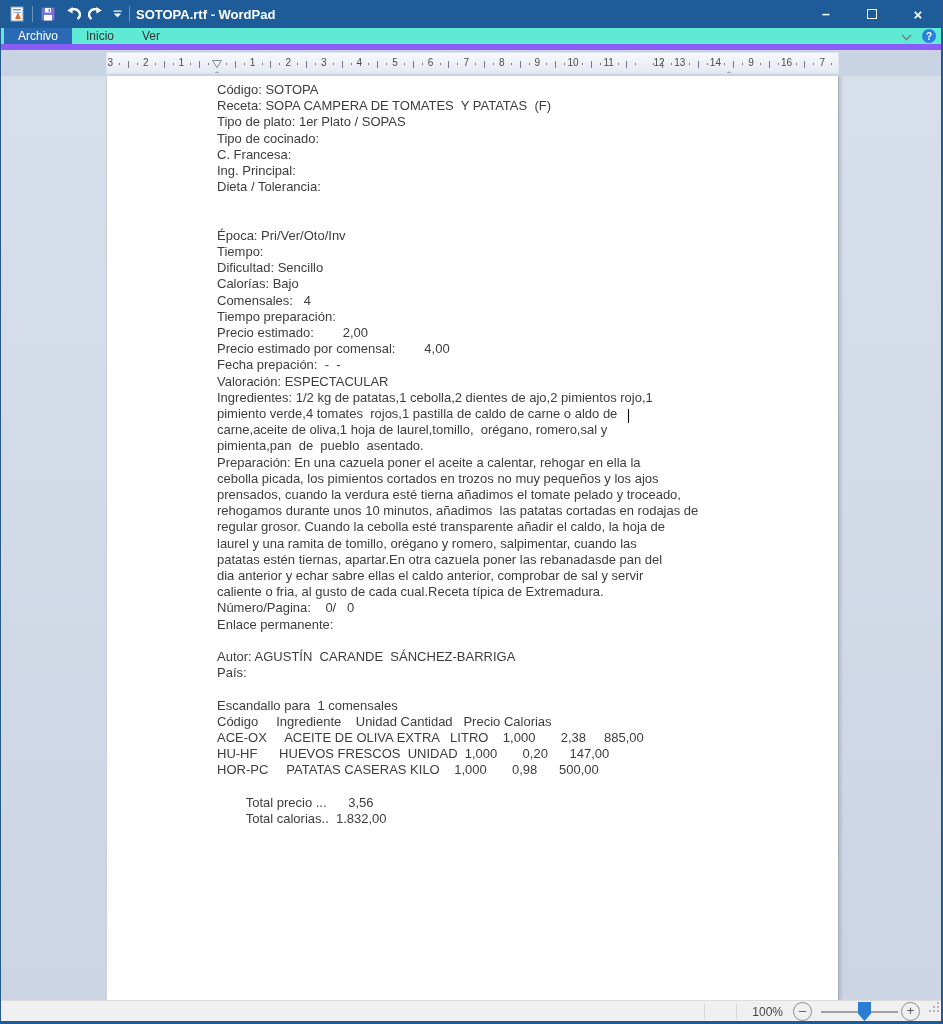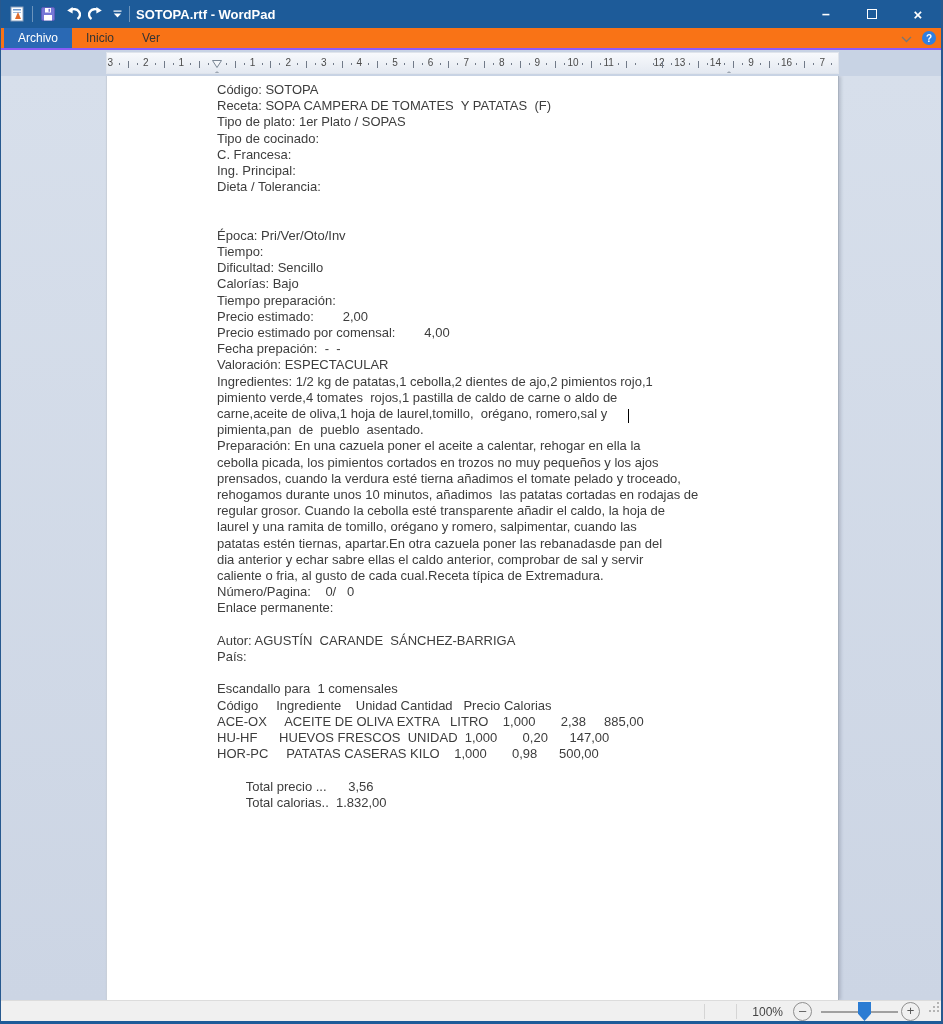--- a/index.html
+++ b/index.html
@@ -16,22 +16,22 @@
   .qat-sep { width:1px; height:16px; background:rgba(255,255,255,.35); }
   .qat-btn { display:flex; align-items:center; justify-content:center; width:18px; height:20px; }
   .title-text { font-size:13px; margin-left:6px; white-space:nowrap; }
   .win-controls { margin-left:auto; display:flex; height:28px; }
   .win-btn { width:46px; height:28px; display:flex; align-items:center; justify-content:center;
              color:#fff; font-size:15px; }
   .max-glyph { width:10px; height:10px; border:1px solid #fff; }
   .min-glyph { font-size:14px; line-height:10px; }
 
   
-  .tabrow { position:absolute; top:28px; left:0; right:0; height:22px; background:#f97316;
-            border-bottom:2px solid #8b5cf6; display:flex; align-items:stretch; }
+  .tabrow { position:absolute; top:28px; left:0; right:0; height:22px; background:#5eead4;
+            border-bottom:6px solid #8b5cf6; display:flex; align-items:stretch; }
   .tab { font-size:12px; display:flex; align-items:center; padding:0 14px; color:#333; }
   .tab.active { background:#2a69b4; color:#fff; margin-left:3px; }
   .tabrow-right { margin-left:auto; display:flex; align-items:center; gap:10px; padding-right:5px; }
   .help-circle { width:14px; height:14px; border-radius:50%; background:#2f7fe0; color:#fff;
                  font-size:10px; font-weight:bold; display:flex; align-items:center; justify-content:center; }
 
   
   .rulerrow { position:absolute; top:50px; left:0; right:0; height:26px; background:#c8d3e4; }
   .ruler-strip { position:absolute; left:105px; top:2px; width:733px; height:22px;
                  background:linear-gradient(#f7f9fc,#e4e9f1); overflow:hidden;
@@ -244,20 +244,21 @@
           <div class="doc-line">Tipo de cocinado:</div>
           <div class="doc-line">C. Francesa:</div>
           <div class="doc-line">Ing. Principal:</div>
           <div class="doc-line">Dieta / Tolerancia:</div>
           <div class="doc-line"></div>
           <div class="doc-line"></div>
           <div class="doc-line">Época: Pri/Ver/Oto/Inv</div>
           <div class="doc-line">Tiempo:</div>
           <div class="doc-line">Dificultad: Sencillo</div>
           <div class="doc-line">Calorías: Bajo</div>
+          <div class="doc-line">Comensales:   4</div>
           <div class="doc-line">Tiempo preparación:</div>
           <div class="doc-line">Precio estimado:        2,00</div>
           <div class="doc-line">Precio estimado por comensal:        4,00</div>
           <div class="doc-line">Fecha prepación:  -  -</div>
           <div class="doc-line">Valoración: ESPECTACULAR</div>
           <div class="doc-line">Ingredientes: 1/2 kg de patatas,1 cebolla,2 dientes de ajo,2 pimientos rojo,1</div>
           <div class="doc-line">pimiento verde,4 tomates  rojos,1 pastilla de caldo de carne o aldo de</div>
           <div class="doc-line">carne,aceite de oliva,1 hoja de laurel,tomillo,  orégano, romero,sal y</div>
           <div class="doc-line">pimienta,pan  de  pueblo  asentado.</div>
           <div class="doc-line">Preparación: En una cazuela poner el aceite a calentar, rehogar en ella la</div>

